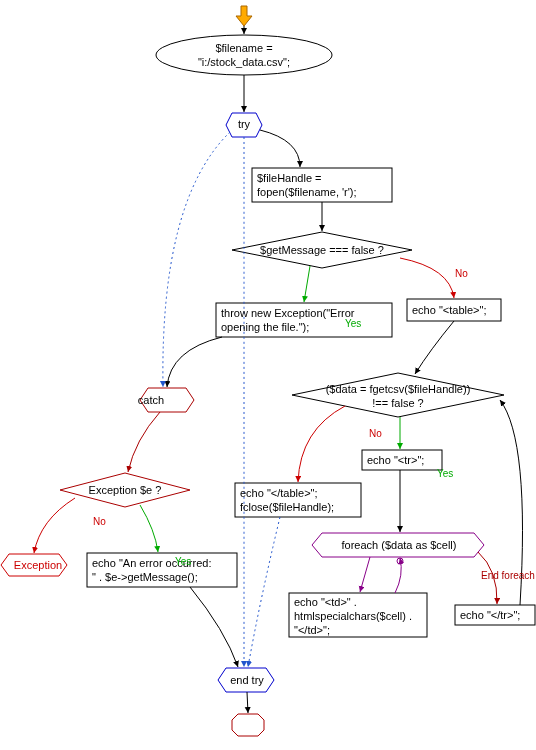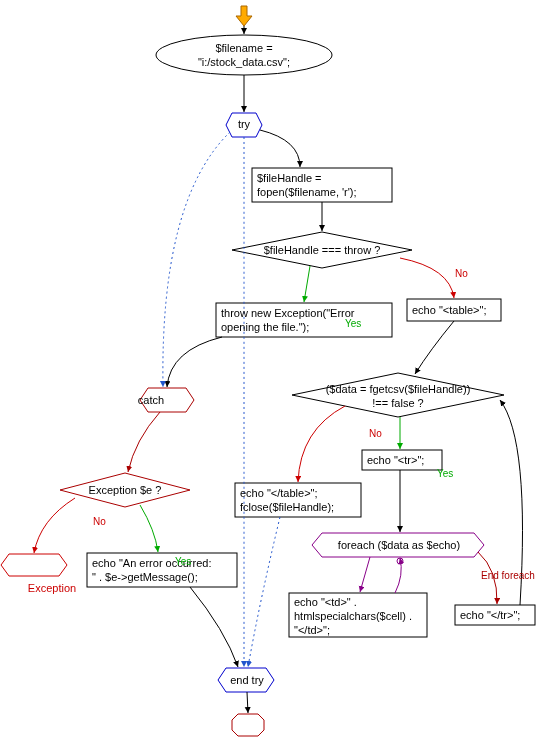--- a/index.html
+++ b/index.html
@@ -142,33 +142,33 @@
   <path d="M190,587 Q225,630 238,667" fill="none" stroke="#000" marker-end="url(#arr-b)"></path>
 
   <line x1="247" y1="692" x2="248" y2="713" stroke="#000" marker-end="url(#arr-b)"></line>
 </svg>
 
 <div class="node-text center" style="left:172px;top:42px;width:144px;">$filename =
 "i:/stock_data.csv";</div>
 <div class="node-text center" style="left:230px;top:118px;width:28px;color:#000;">try</div>
 <div class="node-text" style="left:257px;top:172px;width:132px;">$fileHandle =
 fopen($filename, 'r');</div>
-<div class="node-text center" style="left:250px;top:244px;width:144px;">$fileHandle === throw ?</div>
+<div class="node-text center" style="left:250px;top:244px;width:144px;">$getMessage === false ?</div>
 <div class="node-text" style="left:221px;top:307px;width:168px;">throw new Exception("Error
 opening the file.");</div>
 <div class="node-text" style="left:412px;top:304px;width:86px;">echo "&lt;table&gt;";</div>
 <div class="node-text center" style="left:308px;top:383px;width:180px;">($data = fgetcsv($fileHandle))
 !== false ?</div>
 <div class="node-text center" style="left:132px;top:394px;width:38px;">catch</div>
 <div class="node-text" style="left:367px;top:454px;width:72px;">echo "&lt;tr&gt;";</div>
 <div class="node-text" style="left:240px;top:487px;width:118px;">echo "&lt;/table&gt;";
 fclose($fileHandle);</div>
 <div class="node-text center" style="left:76px;top:484px;width:98px;">Exception $e ?</div>
-<div class="node-text center" style="left:325px;top:539px;width:148px;">foreach ($data as $echo)</div>
-<div class="node-text center red" style="left:24px;top:559px;width:56px;margin-top:23px;">Exception</div>
+<div class="node-text center" style="left:325px;top:539px;width:148px;">foreach ($data as $cell)</div>
+<div class="node-text center red" style="left:10px;top:559px;width:56px;">Exception</div>
 <div class="node-text" style="left:92px;top:557px;width:142px;">echo "An error occurred:
 " . $e-&gt;getMessage();</div>
 <div class="node-text" style="left:294px;top:596px;width:130px;">echo "&lt;td&gt;" .
 htmlspecialchars($cell) .
 "&lt;/td&gt;";</div>
 <div class="node-text" style="left:460px;top:609px;width:72px;">echo "&lt;/tr&gt;";</div>
 <div class="node-text center" style="left:222px;top:674px;width:50px;">end try</div>
 <div class="node-text center" style="left:234px;top:756px;width:37px;">End</div>
 
 <div class="label green" style="left:312px;top:278px;">Yes</div>

